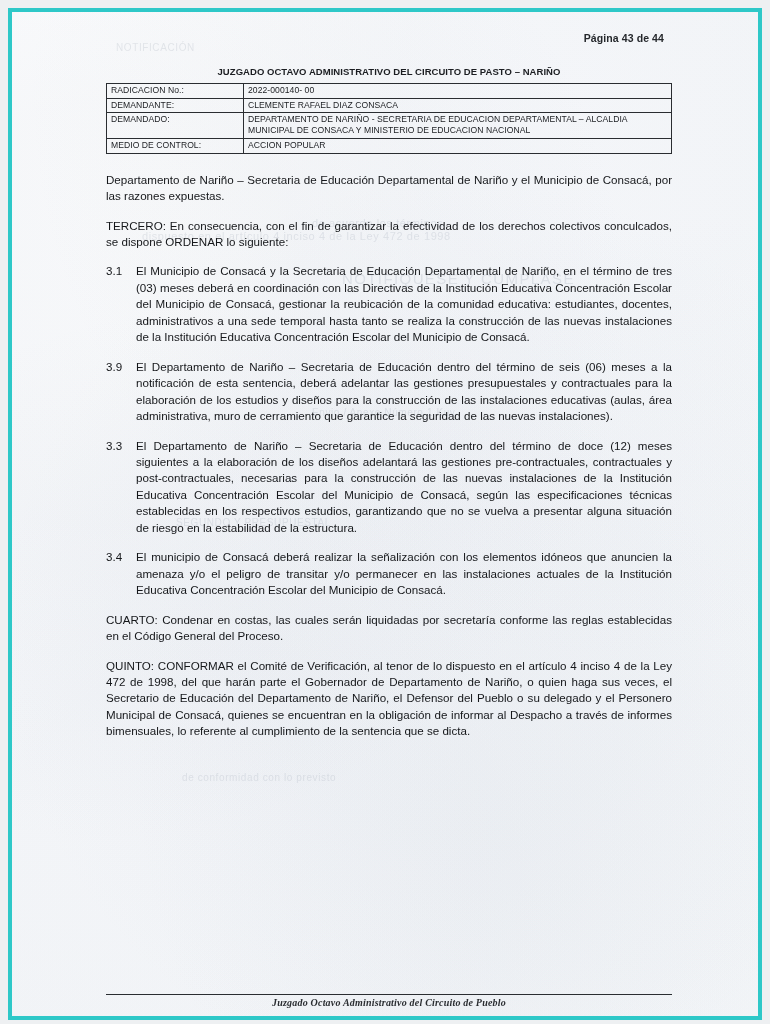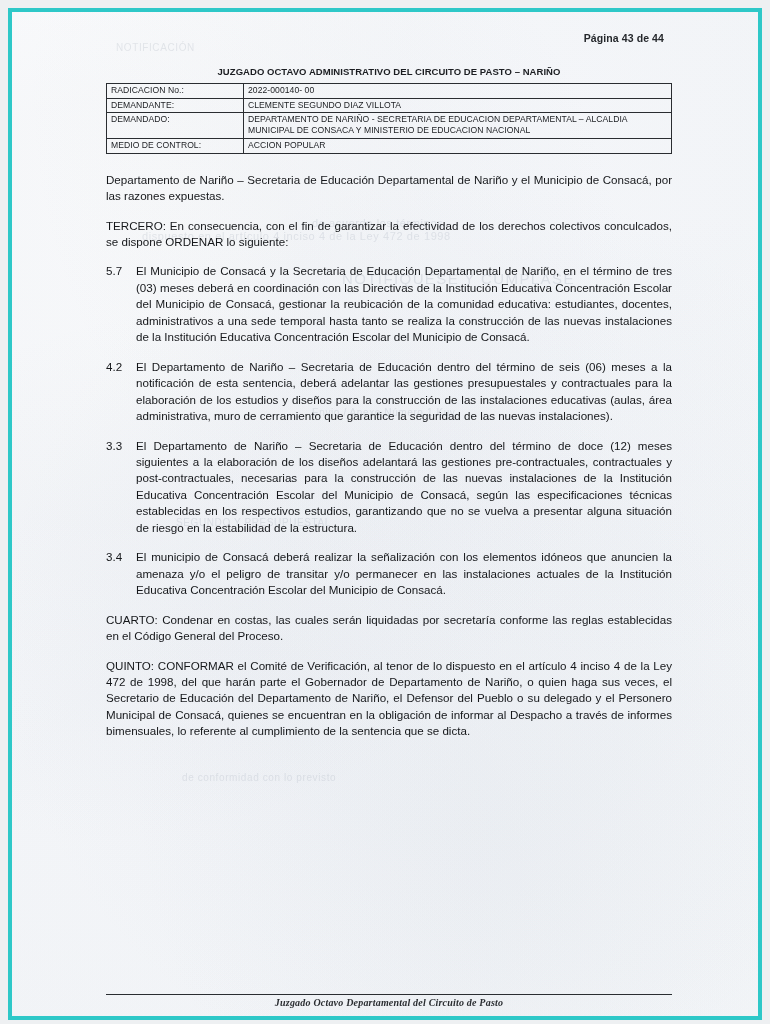--- a/index.html
+++ b/index.html
@@ -210,46 +210,46 @@
       <div class="court-heading">JUZGADO OCTAVO ADMINISTRATIVO DEL CIRCUITO DE PASTO – NARIÑO</div>
 
       <table class="case-table">
         <tbody>
           <tr>
             <td class="lbl">RADICACION No.:</td>
             <td class="val">2022-000140- 00</td>
           </tr>
           <tr>
             <td class="lbl">DEMANDANTE:</td>
-            <td class="val">CLEMENTE SEGUNDO DIAZ VILLOTA</td>
+            <td class="val">CLEMENTE RAFAEL DIAZ CONSACA</td>
           </tr>
           <tr>
             <td class="lbl">DEMANDADO:</td>
             <td class="val">DEPARTAMENTO DE NARIÑO - SECRETARIA DE EDUCACION DEPARTAMENTAL – ALCALDIA MUNICIPAL DE CONSACA Y MINISTERIO DE EDUCACION NACIONAL</td>
           </tr>
           <tr>
             <td class="lbl">MEDIO DE CONTROL:</td>
             <td class="val">ACCION POPULAR</td>
           </tr>
         </tbody>
       </table>
 
       <div class="body-text">
 
         <p>Departamento de Nariño – Secretaria de Educación Departamental de Nariño y el Municipio de Consacá, por las razones expuestas.</p>
 
         <p><span class="b">TERCERO:</span><span> En consecuencia, con el fin de garantizar la efectividad de los derechos colectivos conculcados, se dispone </span><span class="b">ORDENAR</span><span> lo siguiente:</span></p>
 
         <div class="numbered">
-          <div class="num">5.7</div>
+          <div class="num">3.1</div>
           <div class="txt">El Municipio de Consacá y la Secretaria de Educación Departamental de Nariño, en el término de tres (03) meses deberá en coordinación con las Directivas de la Institución Educativa Concentración Escolar del Municipio de Consacá, gestionar la reubicación de la comunidad educativa: estudiantes, docentes, administrativos a una sede temporal hasta tanto se realiza la construcción de las nuevas instalaciones de la Institución Educativa Concentración Escolar del Municipio de Consacá.</div>
         </div>
 
         <div class="numbered">
-          <div class="num">4.2</div>
+          <div class="num">3.9</div>
           <div class="txt">El Departamento de Nariño – Secretaria de Educación dentro del término de seis (06) meses a la notificación de esta sentencia, deberá adelantar las gestiones presupuestales y contractuales para la elaboración de los estudios y diseños para la construcción de las instalaciones educativas (aulas, área administrativa, muro de cerramiento que garantice la seguridad de las nuevas instalaciones).</div>
         </div>
 
         <div class="numbered">
           <div class="num">3.3</div>
           <div class="txt">El Departamento de Nariño – Secretaria de Educación dentro del término de doce (12) meses siguientes a la elaboración  de los diseños adelantará las gestiones pre-contractuales, contractuales y post-contractuales, necesarias para la construcción de las nuevas instalaciones de la Institución Educativa Concentración Escolar del Municipio de Consacá, según las especificaciones técnicas establecidas en los respectivos estudios, garantizando que no se vuelva a presentar alguna situación de riesgo en la estabilidad de la estructura.</div>
         </div>
 
         <div class="numbered">
           <div class="num">3.4</div>
@@ -258,17 +258,17 @@
 
         <p><span class="b">CUARTO</span><span>: Condenar en costas, las cuales serán liquidadas por secretaría conforme las reglas establecidas en el Código General del Proceso.</span></p>
 
         <p><span class="b">QUINTO: CONFORMAR</span><span> el Comité de Verificación, al tenor de lo dispuesto en el artículo 4 inciso 4 de la Ley 472 de 1998, del que harán parte el Gobernador de Departamento de Nariño, o quien haga sus veces, el Secretario de Educación del Departamento de Nariño, el Defensor del Pueblo o su delegado y el Personero Municipal de Consacá, quienes se encuentran en la obligación de informar al Despacho a través de informes bimensuales, lo referente al cumplimiento de la sentencia que se dicta.</span></p>
 
       </div>
     </div>
 
     <div class="footer">
       <div class="footer-rule"></div>
-      <div class="footer-text">Juzgado Octavo Departamental del Circuito de Pasto</div>
+      <div class="footer-text">Juzgado Octavo Administrativo del Circuito de Pueblo</div>
     </div>
 
   </div>
 </div>
 
 </body></html>

